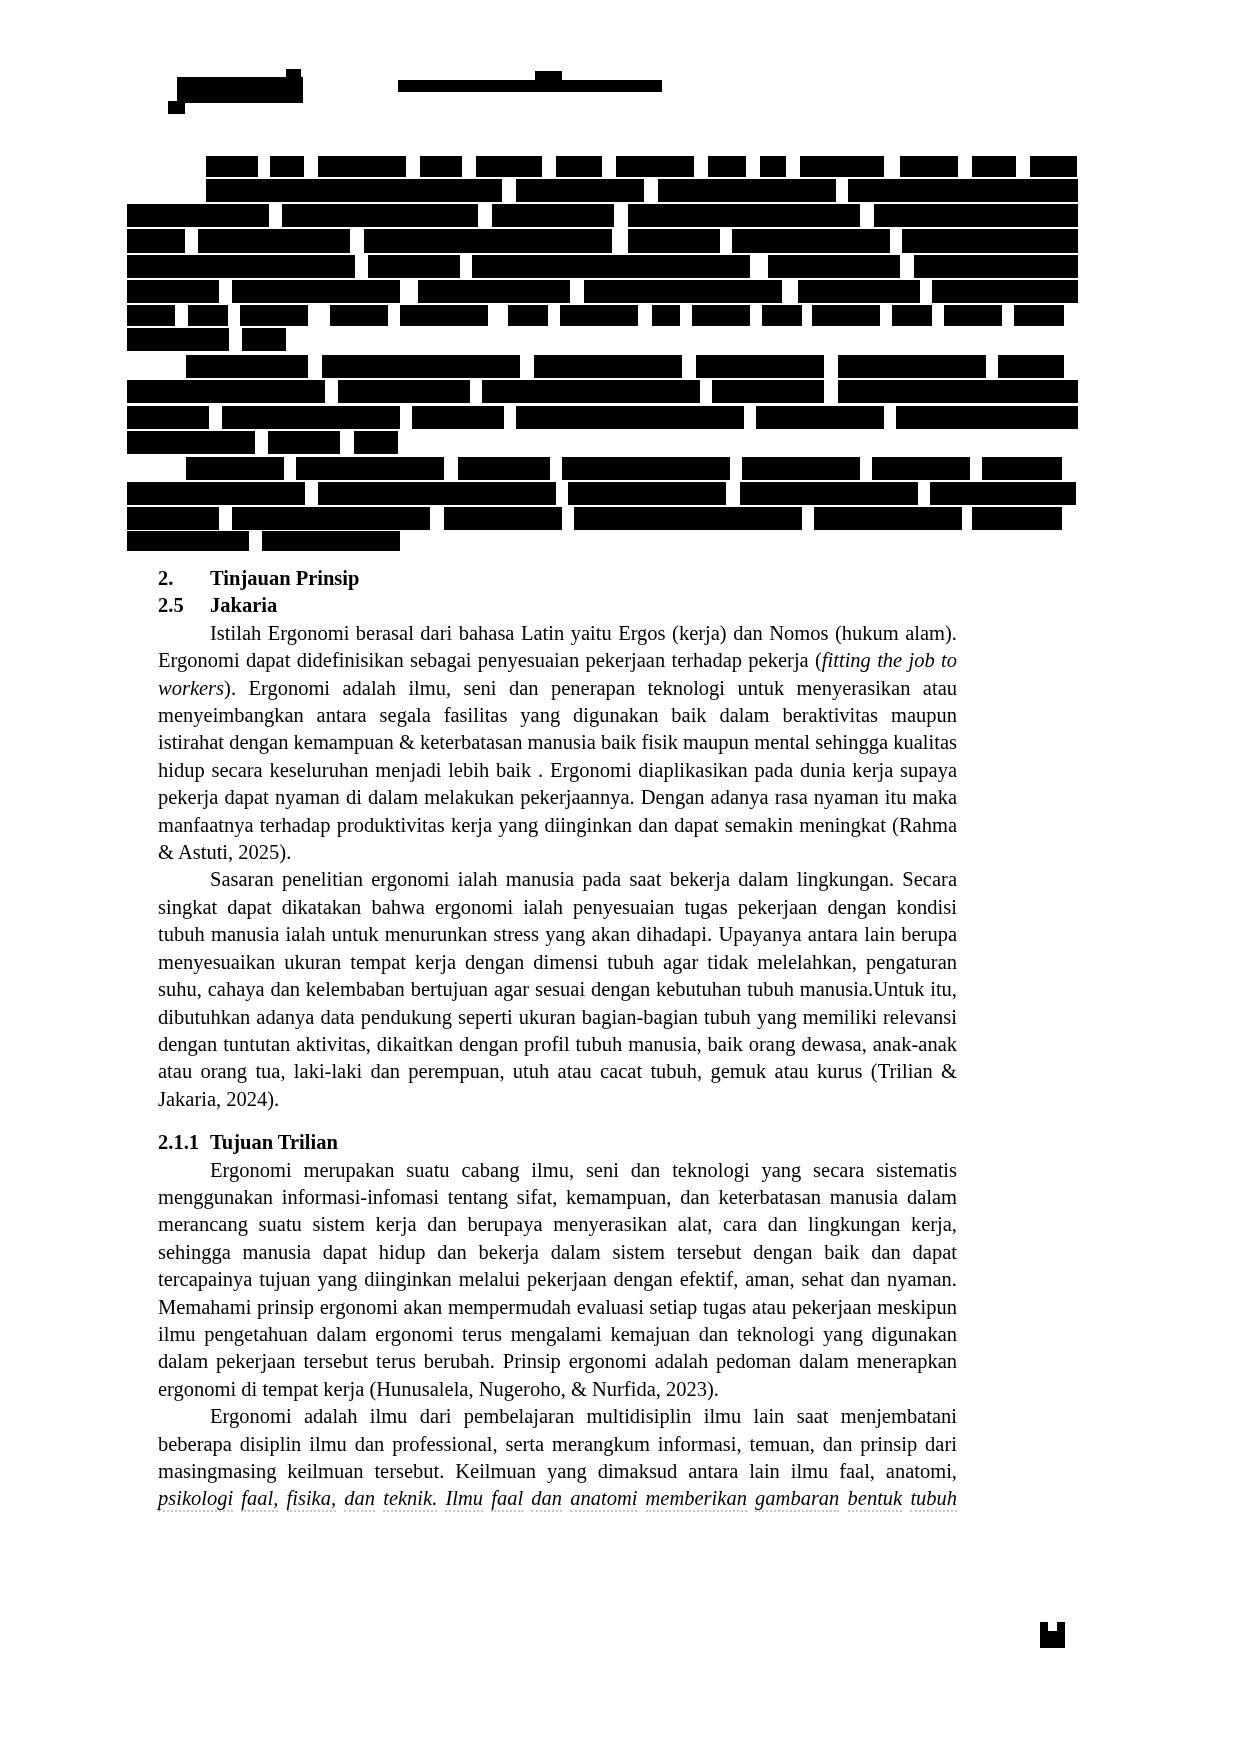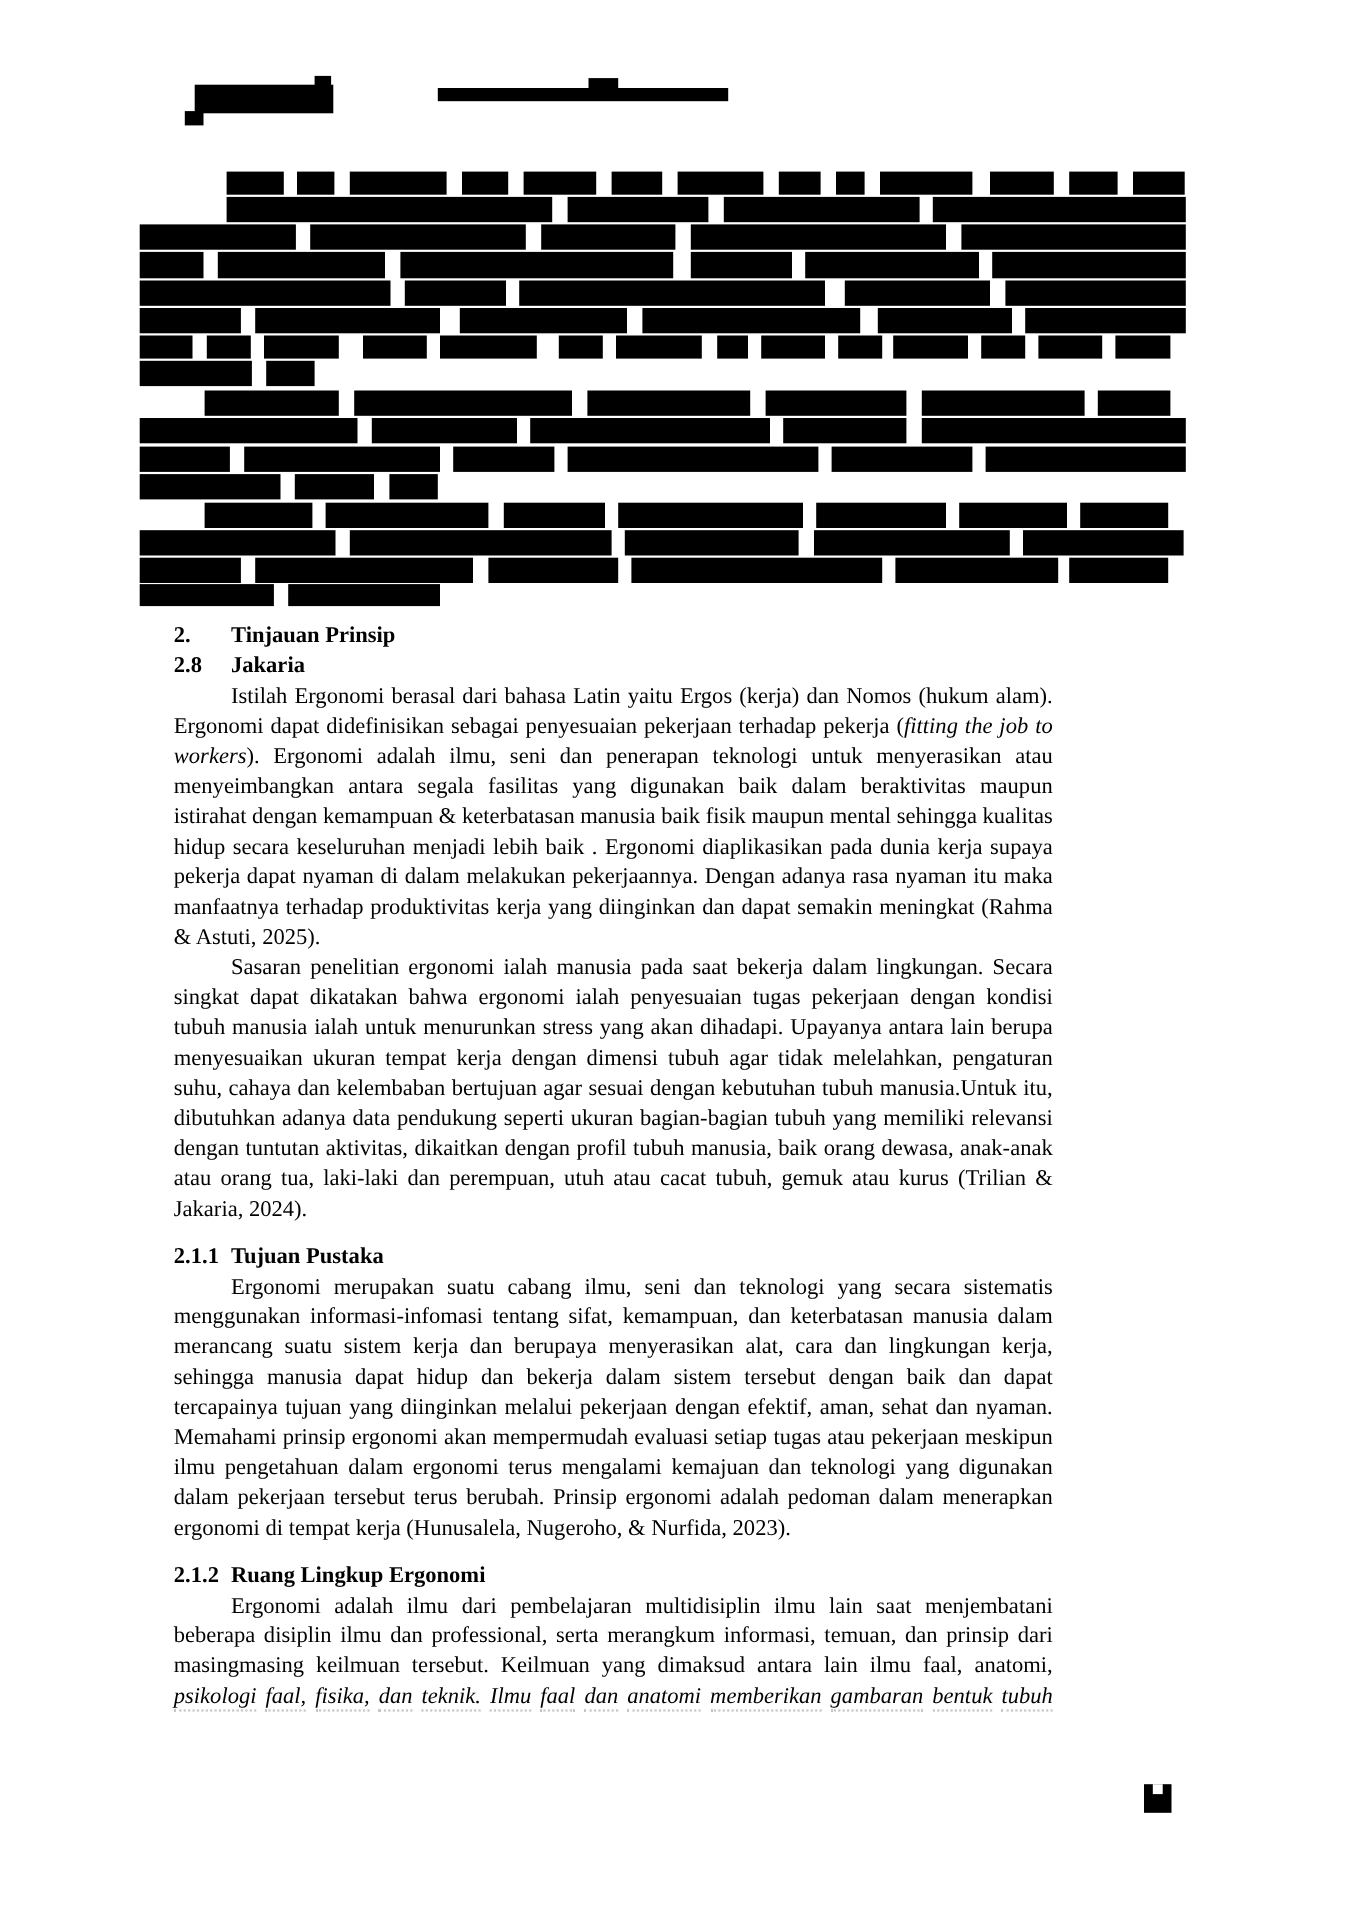--- a/index.html
+++ b/index.html
@@ -176,39 +176,35 @@
     </div>
 
   <div class="content">
 
     <div class="heading">
       <span class="h-num">2.</span>
       <span>Tinjauan Prinsip</span>
     </div>
 
     <div class="heading">
-      <span class="h-num">2.8</span>
+      <span class="h-num">2.5</span>
       <span>Jakaria</span>
     </div>
 
     <p><span>Istilah Ergonomi berasal dari bahasa Latin yaitu Ergos (kerja) dan Nomos (hukum alam). Ergonomi dapat didefinisikan sebagai penyesuaian pekerjaan terhadap pekerja (</span><i>fitting the job to workers</i><span>). Ergonomi adalah ilmu, seni dan penerapan teknologi untuk menyerasikan atau menyeimbangkan antara segala fasilitas yang digunakan baik dalam beraktivitas maupun istirahat dengan kemampuan &amp; keterbatasan manusia baik fisik maupun mental sehingga kualitas hidup secara keseluruhan menjadi lebih baik . Ergonomi diaplikasikan pada dunia kerja supaya pekerja dapat nyaman di dalam melakukan pekerjaannya. Dengan adanya rasa nyaman itu maka manfaatnya terhadap produktivitas kerja yang diinginkan dan dapat semakin meningkat (Rahma &amp; Astuti, 2025).</span></p>
 
     <p>Sasaran penelitian ergonomi ialah manusia pada saat bekerja dalam lingkungan. Secara singkat dapat dikatakan bahwa ergonomi ialah penyesuaian tugas pekerjaan dengan kondisi tubuh manusia ialah untuk menurunkan stress yang akan dihadapi. Upayanya antara lain berupa menyesuaikan ukuran tempat kerja dengan dimensi tubuh agar tidak melelahkan, pengaturan suhu, cahaya dan kelembaban bertujuan agar sesuai dengan kebutuhan tubuh manusia.Untuk itu, dibutuhkan adanya data pendukung seperti ukuran bagian-bagian tubuh yang memiliki relevansi dengan tuntutan aktivitas, dikaitkan dengan profil tubuh manusia, baik orang dewasa, anak-anak atau orang tua, laki-laki dan perempuan, utuh atau cacat tubuh, gemuk atau kurus (Trilian &amp; Jakaria, 2024).</p>
 
     <div class="heading spaced">
       <span class="h-num">2.1.1</span>
-      <span>Tujuan Pustaka</span>
+      <span>Tujuan Trilian</span>
     </div>
 
     <p>Ergonomi merupakan suatu cabang ilmu, seni dan teknologi yang secara sistematis menggunakan informasi-infomasi tentang sifat, kemampuan, dan keterbatasan manusia dalam merancang suatu sistem kerja dan berupaya menyerasikan alat, cara dan lingkungan kerja, sehingga manusia dapat hidup dan bekerja dalam sistem tersebut dengan baik dan dapat tercapainya tujuan yang diinginkan melalui pekerjaan dengan efektif, aman, sehat dan nyaman. Memahami prinsip ergonomi akan mempermudah evaluasi setiap tugas atau pekerjaan meskipun ilmu pengetahuan dalam ergonomi terus mengalami kemajuan dan teknologi yang digunakan dalam pekerjaan tersebut terus berubah. Prinsip ergonomi adalah pedoman dalam menerapkan ergonomi di tempat kerja (Hunusalela, Nugeroho, &amp; Nurfida, 2023).</p>
 
-    <div class="heading spaced">
-      <span class="h-num">2.1.2</span>
-      <span>Ruang Lingkup Ergonomi</span>
-    </div>
 
     <p class="fill-last">Ergonomi adalah ilmu dari pembelajaran multidisiplin ilmu lain saat menjembatani beberapa disiplin ilmu dan professional, serta merangkum informasi, temuan, dan prinsip dari masingmasing keilmuan tersebut. Keilmuan yang dimaksud antara lain ilmu faal, anatomi,</p>
     <div class="lastline" id="squiggle-line"><span class="sq">psikologi</span> <span class="sq">faal,</span> <span class="sq">fisika,</span> <span class="sq">dan</span> <span class="sq">teknik.</span> <span class="sq">Ilmu</span> <span class="sq">faal</span> <span class="sq">dan</span> <span class="sq">anatomi</span> <span class="sq">memberikan</span> <span class="sq">gambaran</span> <span class="sq">bentuk</span> <span class="sq">tubuh</span></div>
 
   </div>
 
   <div id="page-number-redaction">
       <div class="redact" style="left: 1040px; top: 1622px; width: 25px; height: 26px;"></div>
       <div class="redact-white" style="left: 1048px; top: 1622px; width: 9px; height: 9px;"></div>
     </div>

